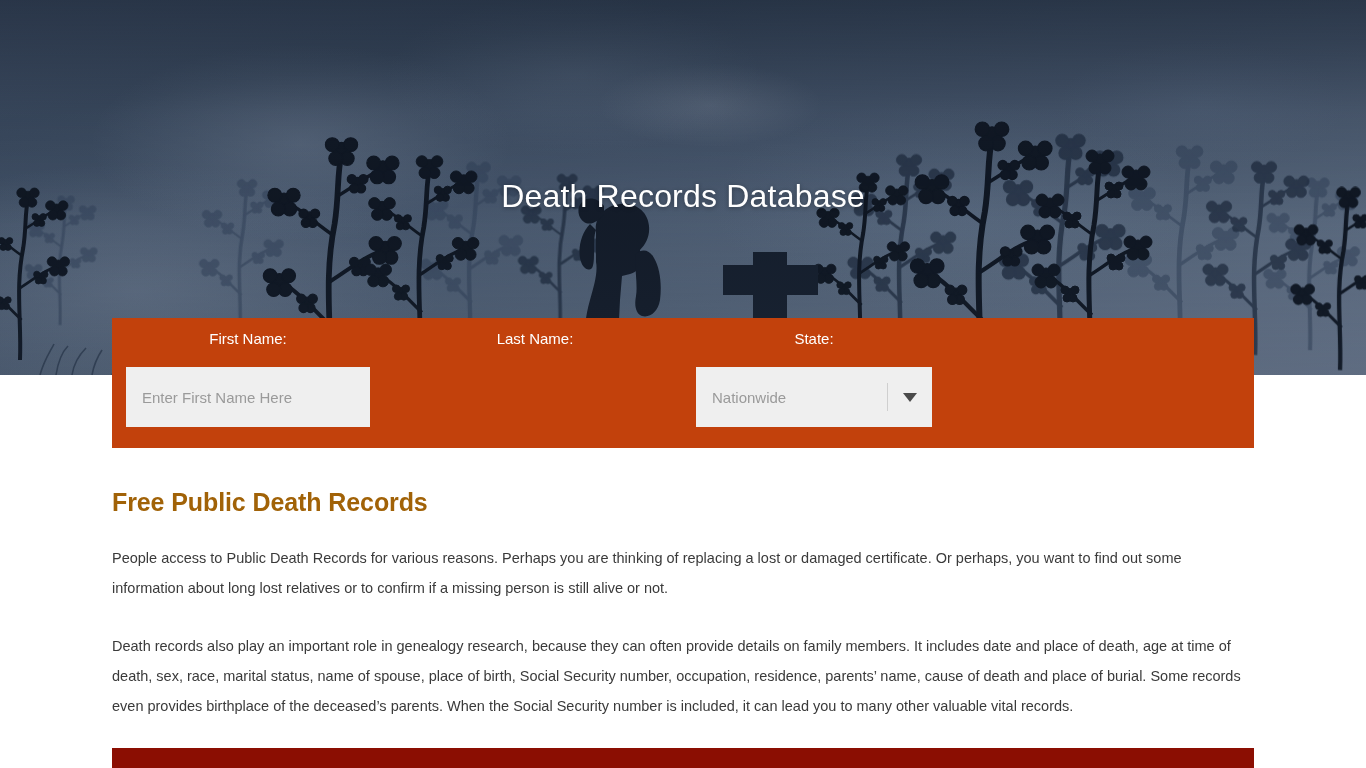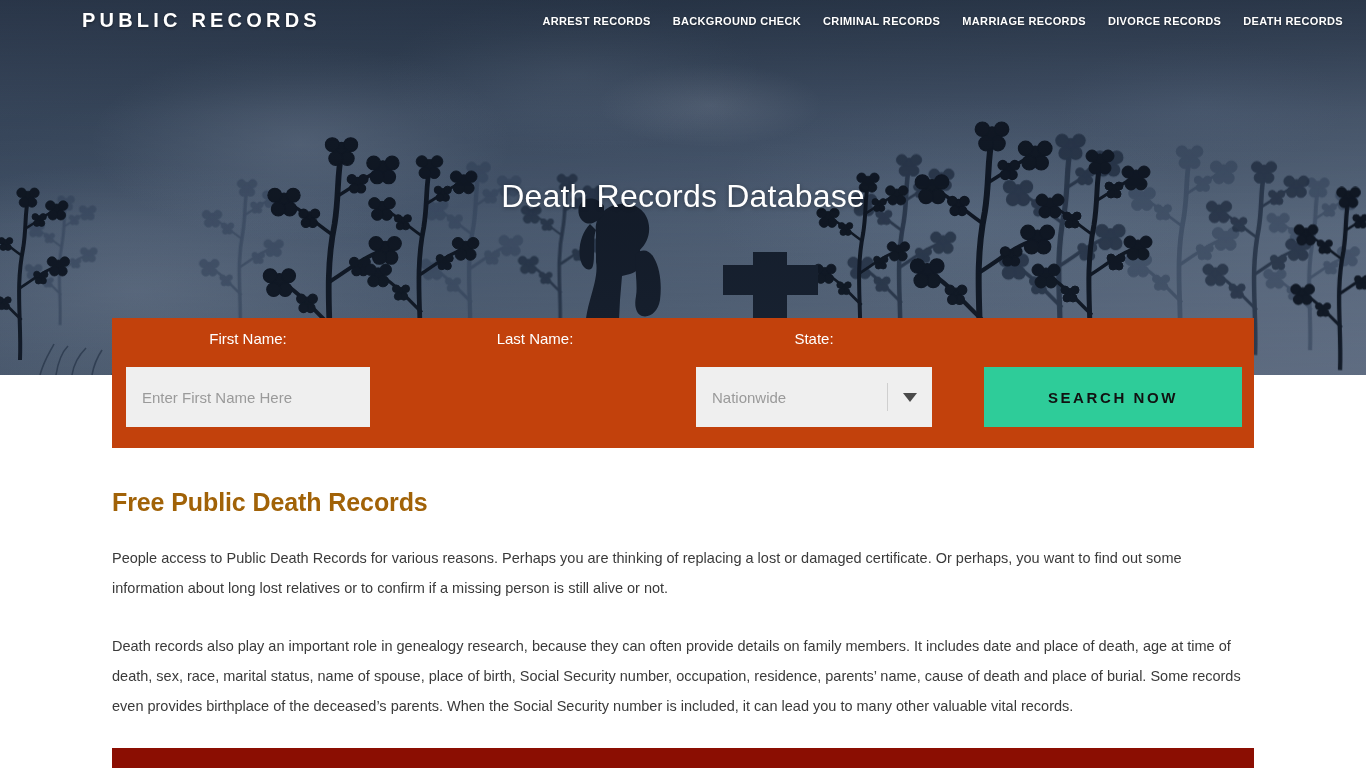--- a/index.html
+++ b/index.html
@@ -322,29 +322,20 @@
       <path d="M112,375 C116,364 120,356 124,352"></path>
     </g>
   </svg>
 
   <div class="hero-vignette"></div>
 
   <h1 class="hero-title">Death Records Database</h1>
 </div>
 
 <header class="site-header">
-  <div class="brand">PUBLIC RECORDS</div>
-  <nav class="main-nav">
-    <a class="nav-item">ARREST RECORDS</a>
-    <a class="nav-item">BACKGROUND CHECK</a>
-    <a class="nav-item">CRIMINAL RECORDS</a>
-    <a class="nav-item">MARRIAGE RECORDS</a>
-    <a class="nav-item">DIVORCE RECORDS</a>
-    <a class="nav-item">DEATH RECORDS</a>
-  </nav>
 </header>
 
 <section class="search-panel">
   <div class="field-labels">
     <div class="field-label lbl-first">First Name:</div>
     <div class="field-label lbl-last">Last Name:</div>
     <div class="field-label lbl-state">State:</div>
   </div>
 
   <div class="field-row">
@@ -354,21 +345,20 @@
     <div class="state-select">
       <span class="state-value">Nationwide</span>
       <span class="state-divider"></span>
       <span class="state-arrow">
         <svg width="14" height="9" viewBox="0 0 14 9">
             <path d="M0 0 L7 9 L14 0 Z" fill="#4a4a4a"></path>
           </svg>
       </span>
     </div>
 
-    <button class="search-btn" type="button">SEARCH NOW</button>
   </div>
 </section>
 
 <main class="content">
   <div class="content-inner">
     <h2 class="section-title">Free Public Death Records</h2>
     <p class="para">People access to Public Death Records for various reasons. Perhaps you are thinking of replacing a lost or damaged certificate. Or perhaps, you want to find out some information about long lost relatives or to confirm if a missing person is still alive or not.</p>
     <p class="para">Death records also play an important role in genealogy research, because they can often provide details on family members. It includes date and place of death, age at time of death, sex, race, marital status, name of spouse, place of birth, Social Security number, occupation, residence, parents’ name, cause of death and place of burial. Some records even provides birthplace of the deceased’s parents. When the Social Security number is included, it can lead you to many other valuable vital records.</p>
   </div>
 </main>

